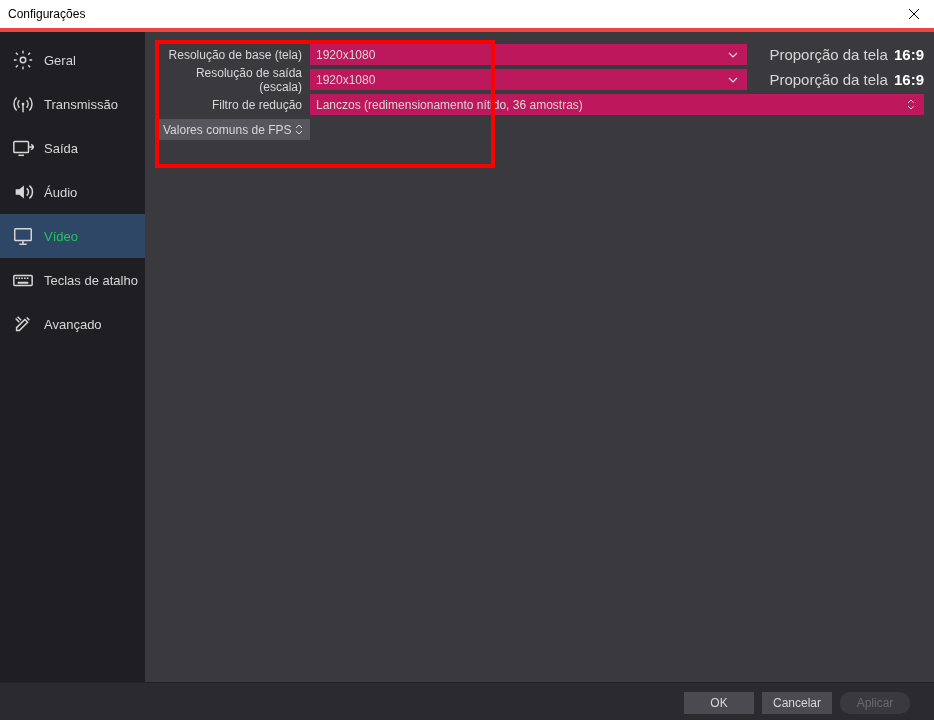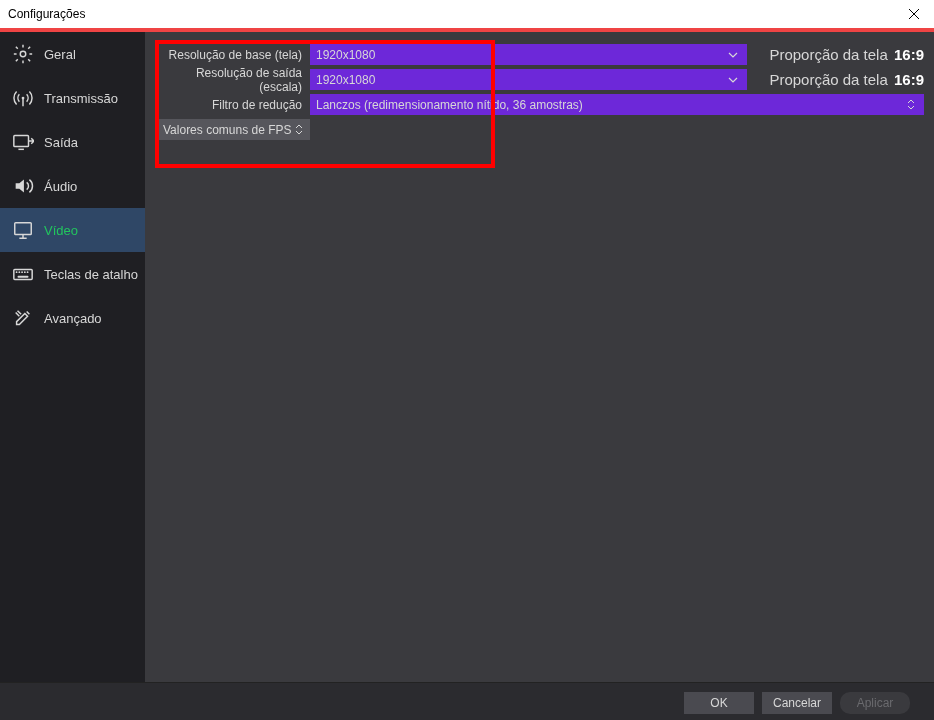--- a/index.html
+++ b/index.html
@@ -5,33 +5,33 @@
 * { margin: 0; padding: 0; box-sizing: border-box; font-family: "Segoe UI", Tahoma, sans-serif; }
 body { background: #2b2b2f; width: 934px; height: 720px; overflow: hidden; color: #d7d7d7; font-size: 12px; }
 
 .titlebar { height: 32px; background: #ffffff; display: flex; align-items: center; padding-left: 8px; color: #000; border-bottom: 4px solid #ef4444; }
 .titlebar .title { flex: 1; font-size: 12px; }
 .titlebar .close { width: 40px; height: 30px; display: flex; align-items: center; justify-content: center; cursor: pointer; }
 .titlebar .close svg { width: 10px; height: 10px; }
 
 .body { display: flex; height: 650px; background: #2b2b2f; }
 
-.sidebar { width: 145px; background: #1f1f23; }
+.sidebar { width: 145px; background: #1f1f23; padding-top: 6px; }
 .side-item { display: flex; align-items: center; height: 44px; padding-left: 10px; cursor: pointer; color: #d7d7d7; }
 .side-item.active { background: #2f4766; color: #22c55e; }
 .side-item .icon { width: 26px; height: 26px; margin-right: 8px; display: flex; align-items: center; justify-content: center; }
 .side-item .label { font-size: 13px; }
 
 .content { flex: 1; background: #3a3a3e; position: relative; }
 .highlight-box { position: absolute; left: 155px; top: 40px; width: 340px; height: 128px; border: 4px solid #ff0000; pointer-events: none; z-index: 10; }
 .form-area { position: absolute; left: 10px; right: 10px; top: 10px; }
 
 .form-row { display: flex; align-items: center; height: 25px; margin-bottom: 0; }
 .row-label { width: 155px; text-align: right; padding-right: 8px; font-size: 12px; color: #d7d7d7; }
-.combo { flex: 1; height: 21px; background: #6d28d9; display: flex; align-items: center; padding: 0 6px; position: relative; }
+.combo { flex: 1; height: 21px; background: #be185d; display: flex; align-items: center; padding: 0 6px; position: relative; }
 .combo .text { flex: 1; font-size: 12px; color: #d7d7d7; }
 .combo .chev { width: 16px; display: flex; align-items: center; justify-content: center; }
 .aspect { margin-left: 22px; font-size: 15px; color: #d7d7d7; white-space: nowrap; }
 .aspect b { color: #fff; font-weight: 600; margin-left: 2px; }
 
 .fps-label-wrap { width: 155px; display: flex; justify-content: flex-end; }
 .fps-label-combo { height: 21px; background: #56565c; display: flex; align-items: center; padding: 0 4px 0 8px; width: 155px; }
 .fps-label-combo .text { flex: 1; font-size: 12px; }
 .updown { width: 14px; display: flex; flex-direction: column; align-items: center; justify-content: center; gap: 1px; }
 .updown svg { width: 8px; height: 5px; }

